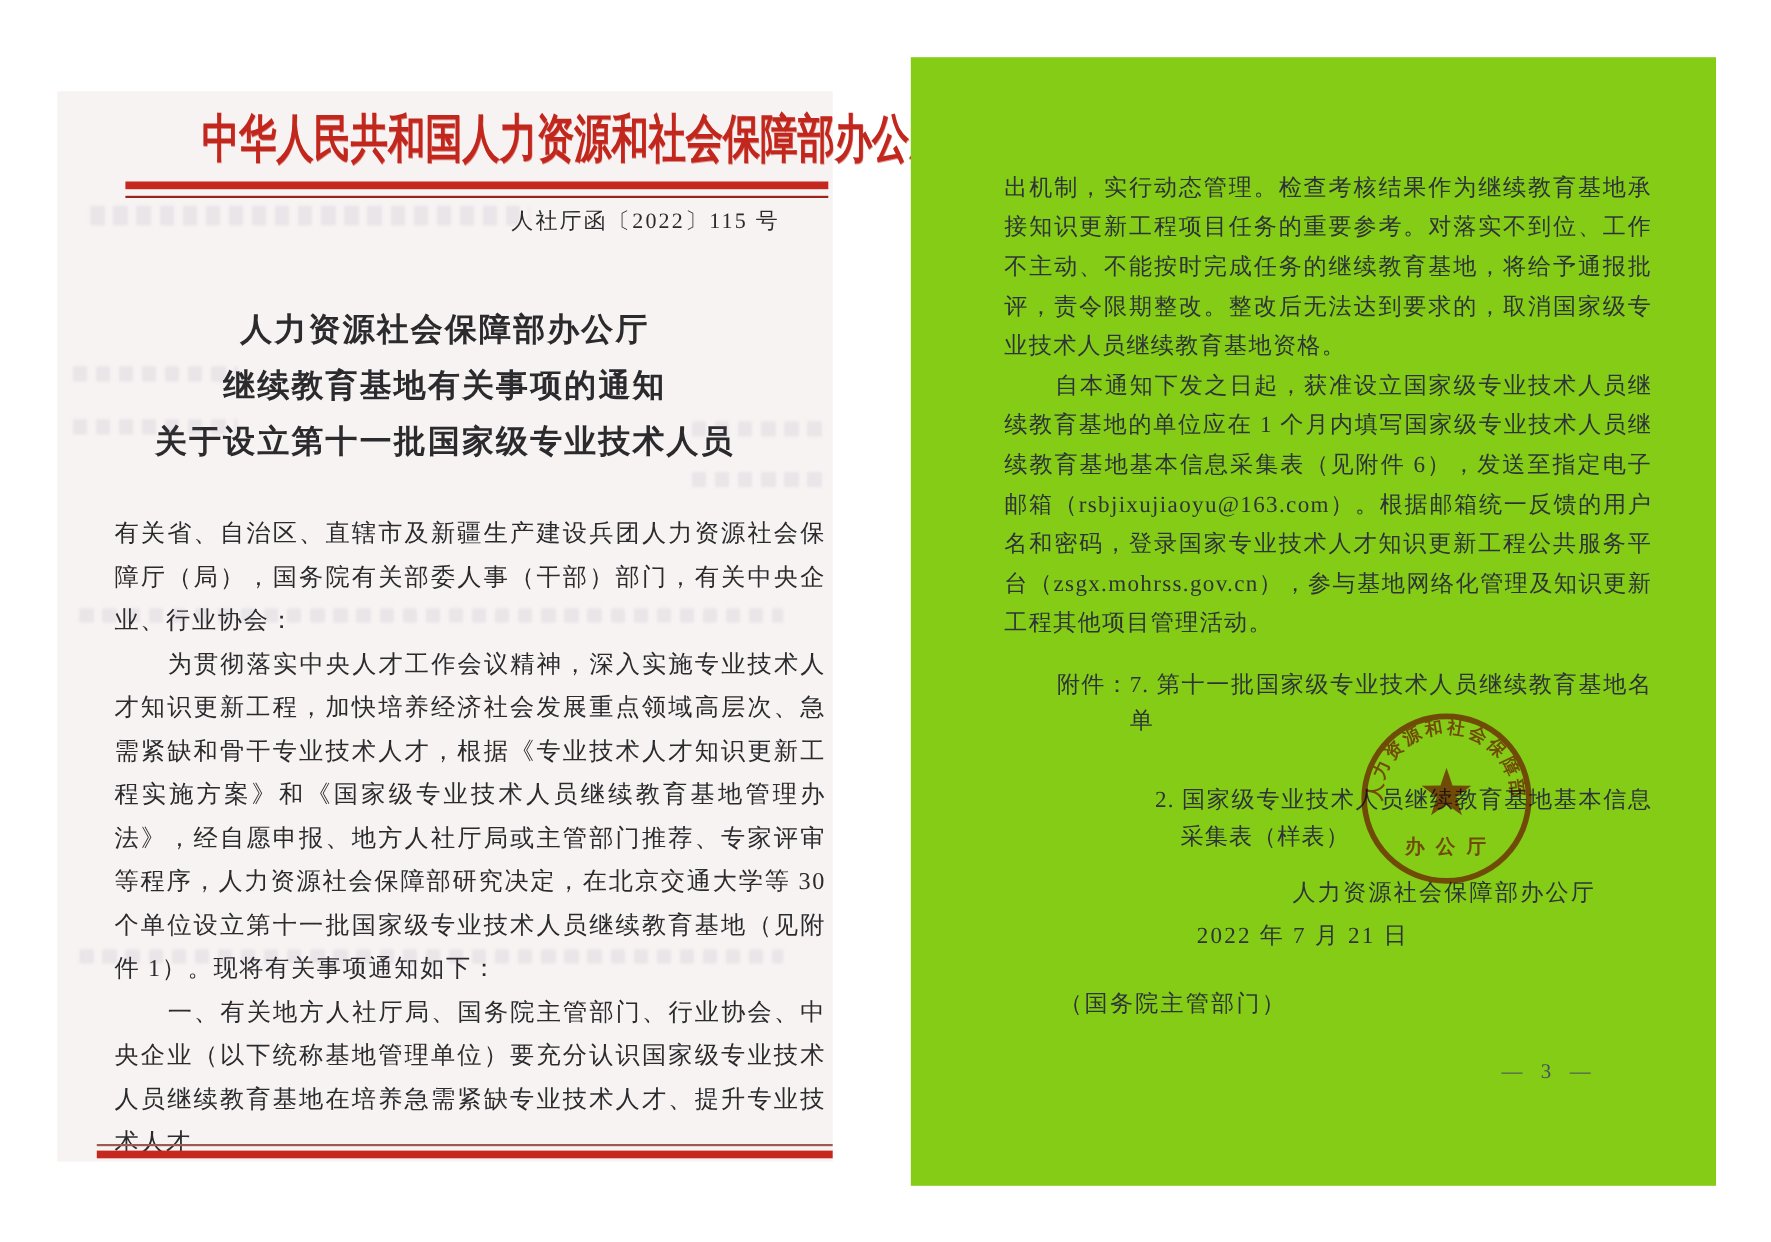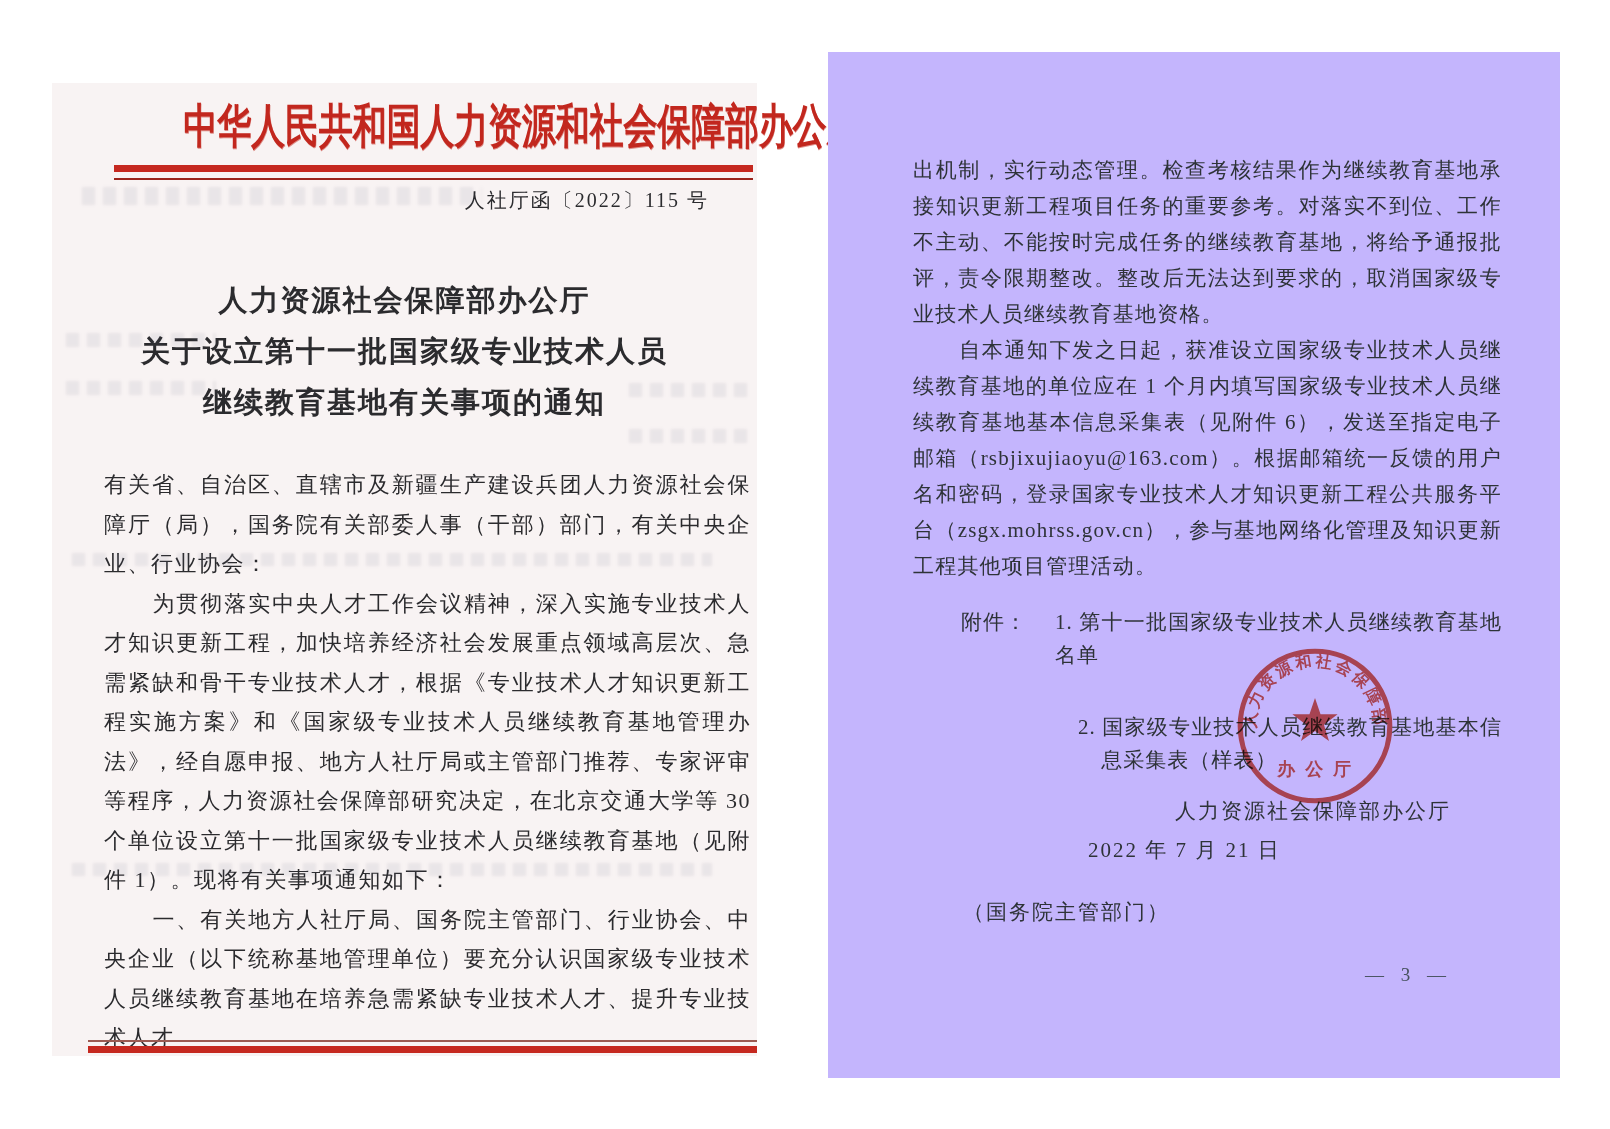--- a/index.html
+++ b/index.html
@@ -23,24 +23,24 @@
     line-height: 39.5px; letter-spacing: 1.5px; text-align: justify; text-justify: inter-ideograph; }
   .indent { text-indent: 2.2em; }
   .rule-thin-bottom  { position: absolute; top: 957px; left: 36px; right: 0; height: 2px; background: #9b5a52; }
   .rule-thick-bottom { position: absolute; top: 963px; left: 36px; right: 0; height: 7px; background: #c5281f; }
 
   .smudge { position: absolute; background: repeating-linear-gradient(90deg,
       rgba(85,90,115,0.09) 0 13px, transparent 13px 21px); filter: blur(1.6px); }
 
   
   .page2 { position: absolute; left: 828px; top: 52px; width: 732px; height: 1026px;
-    background: #c4b5fd; color: #2e3338; }
+    background: #84cc16; color: #2e3338; }
   .p2-body { position: absolute; top: 100px; left: 85px; right: 58px; font-size: 21px;
     line-height: 36px; letter-spacing: 1.2px; text-align: justify; text-justify: inter-ideograph; }
-  .attachments { display: flex; margin: 22px 0 0 48px; font-size: 21px; letter-spacing: 1px; gap: 28px; }
+  .attachments { display: flex; margin: 22px 0 0 48px; font-size: 21px; letter-spacing: 1px; }
   .att-label { line-height: 33px; white-space: nowrap; }
   .att-items { width: 505px; }
   .att-item { line-height: 33px; }
   .att-item2 { padding-left: 2.2em; text-indent: -1.1em; margin-top: 39px; }
 
   .signature { position: absolute; top: 745px; left: 260px; width: 450px; text-align: center;
     font-size: 21px; letter-spacing: 2px; }
   .sign-date { position: absolute; top: 784px; left: 260px; width: 450px; 
     font-size: 21px; letter-spacing: 2px; }
   .seal { position: absolute; top: 589px; left: 402px; width: 170px; height: 170px;
@@ -60,22 +60,22 @@
       <span class="letterhead">中华人民共和国人力资源和社会保障部办公厅</span>
     </div>
 
     <div class="rule-thick-top"></div>
     <div class="rule-thin-top"></div>
 
     <div class="doc-number">人社厅函〔2022〕115 号</div>
 
     <div class="title-block">
       <div>人力资源社会保障部办公厅</div>
+      <div>继续教育基地有关事项的通知</div>
       <div>关于设立第十一批国家级专业技术人员</div>
-      <div>继续教育基地有关事项的通知</div>
     </div>
 
     <div class="p1-body">
       <p>有关省、自治区、直辖市及新疆生产建设兵团人力资源社会保障厅（局），国务院有关部委人事（干部）部门，有关中央企业、行业协会：</p>
       <p class="indent">为贯彻落实中央人才工作会议精神，深入实施专业技术人才知识更新工程，加快培养经济社会发展重点领域高层次、急需紧缺和骨干专业技术人才，根据《专业技术人才知识更新工程实施方案》和《国家级专业技术人员继续教育基地管理办法》，经自愿申报、地方人社厅局或主管部门推荐、专家评审等程序，人力资源社会保障部研究决定，在北京交通大学等 30 个单位设立第十一批国家级专业技术人员继续教育基地（见附件 1）。现将有关事项通知如下：</p>
       <p class="indent">一、有关地方人社厅局、国务院主管部门、行业协会、中央企业（以下统称基地管理单位）要充分认识国家级专业技术人员继续教育基地在培养急需紧缺专业技术人才、提升专业技术人才</p>
     </div>
 
     <div class="rule-thin-bottom"></div>
     <div class="rule-thick-bottom"></div>
@@ -91,21 +91,21 @@
 
   <div class="page2">
 
     <div class="p2-body">
       <p>出机制，实行动态管理。检查考核结果作为继续教育基地承接知识更新工程项目任务的重要参考。对落实不到位、工作不主动、不能按时完成任务的继续教育基地，将给予通报批评，责令限期整改。整改后无法达到要求的，取消国家级专业技术人员继续教育基地资格。</p>
       <p class="indent">自本通知下发之日起，获准设立国家级专业技术人员继续教育基地的单位应在 1 个月内填写国家级专业技术人员继续教育基地基本信息采集表（见附件 6），发送至指定电子邮箱（rsbjixujiaoyu@163.com）。根据邮箱统一反馈的用户名和密码，登录国家专业技术人才知识更新工程公共服务平台（zsgx.mohrss.gov.cn），参与基地网络化管理及知识更新工程其他项目管理活动。</p>
 
       <div class="attachments">
         <span class="att-label">附件：</span>
         <div class="att-items">
-          <div class="att-item">1. 第十一批国家级专业技术人员继续教育基地名单</div>
+          <div class="att-item">7. 第十一批国家级专业技术人员继续教育基地名单</div>
           <div class="att-item att-item2">2. 国家级专业技术人员继续教育基地基本信息采集表（样表）</div>
         </div>
       </div>
     </div>
 
     <div class="signature">人力资源社会保障部办公厅</div>
     <div class="sign-date">2022 年 7 月 21 日</div>
 
     <svg class="seal" viewBox="0 0 200 200">
       <circle cx="100" cy="100" r="88" fill="none" stroke="#d4473a" stroke-width="6"></circle>

